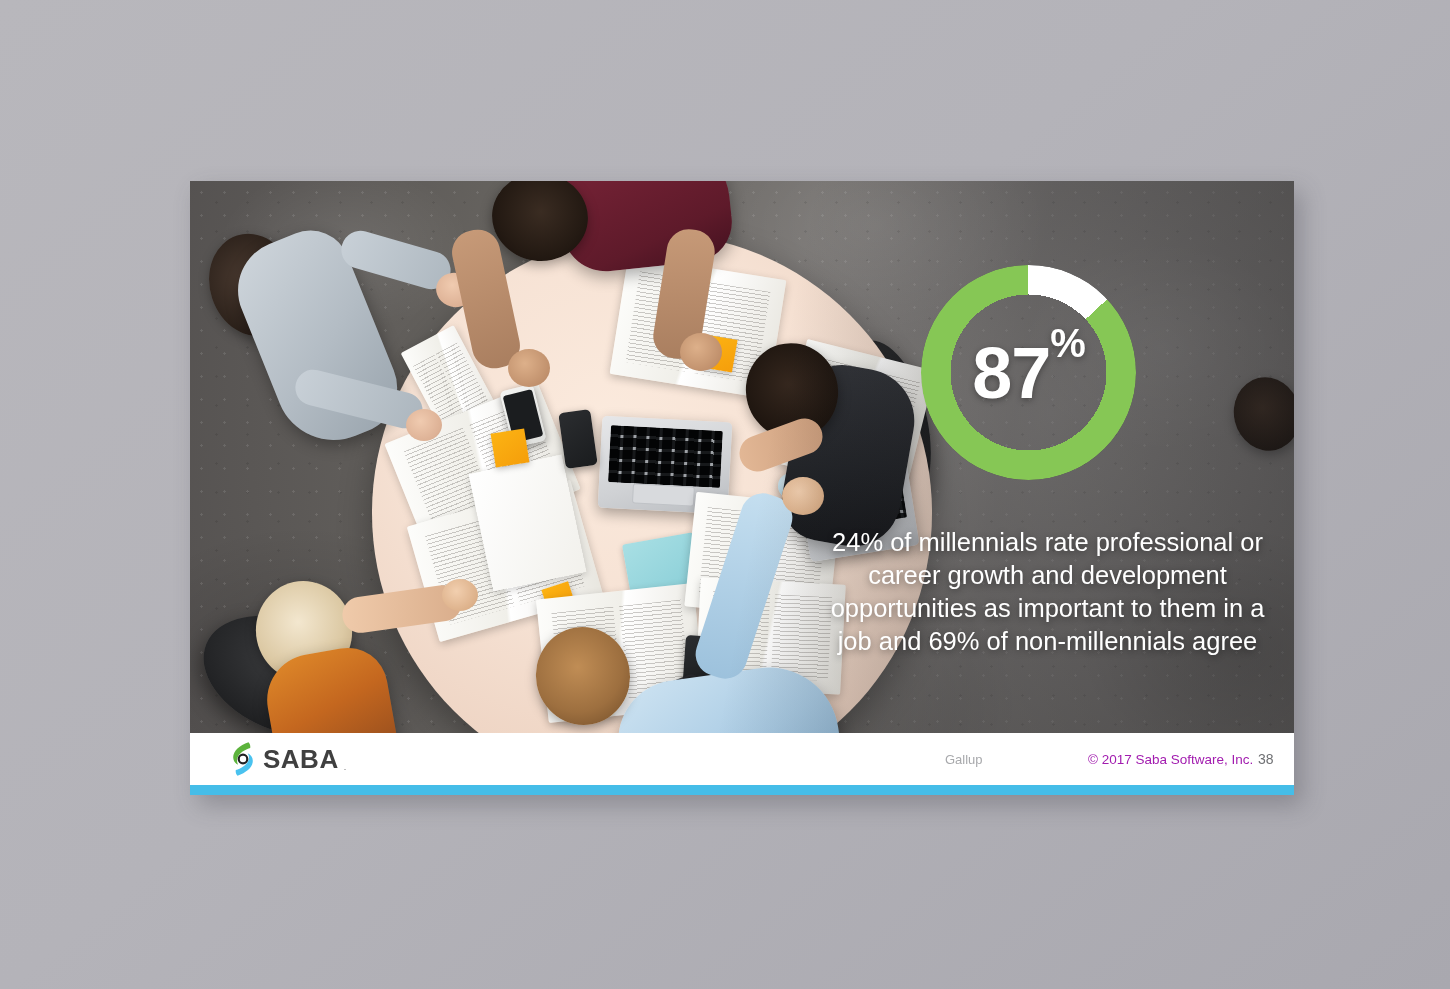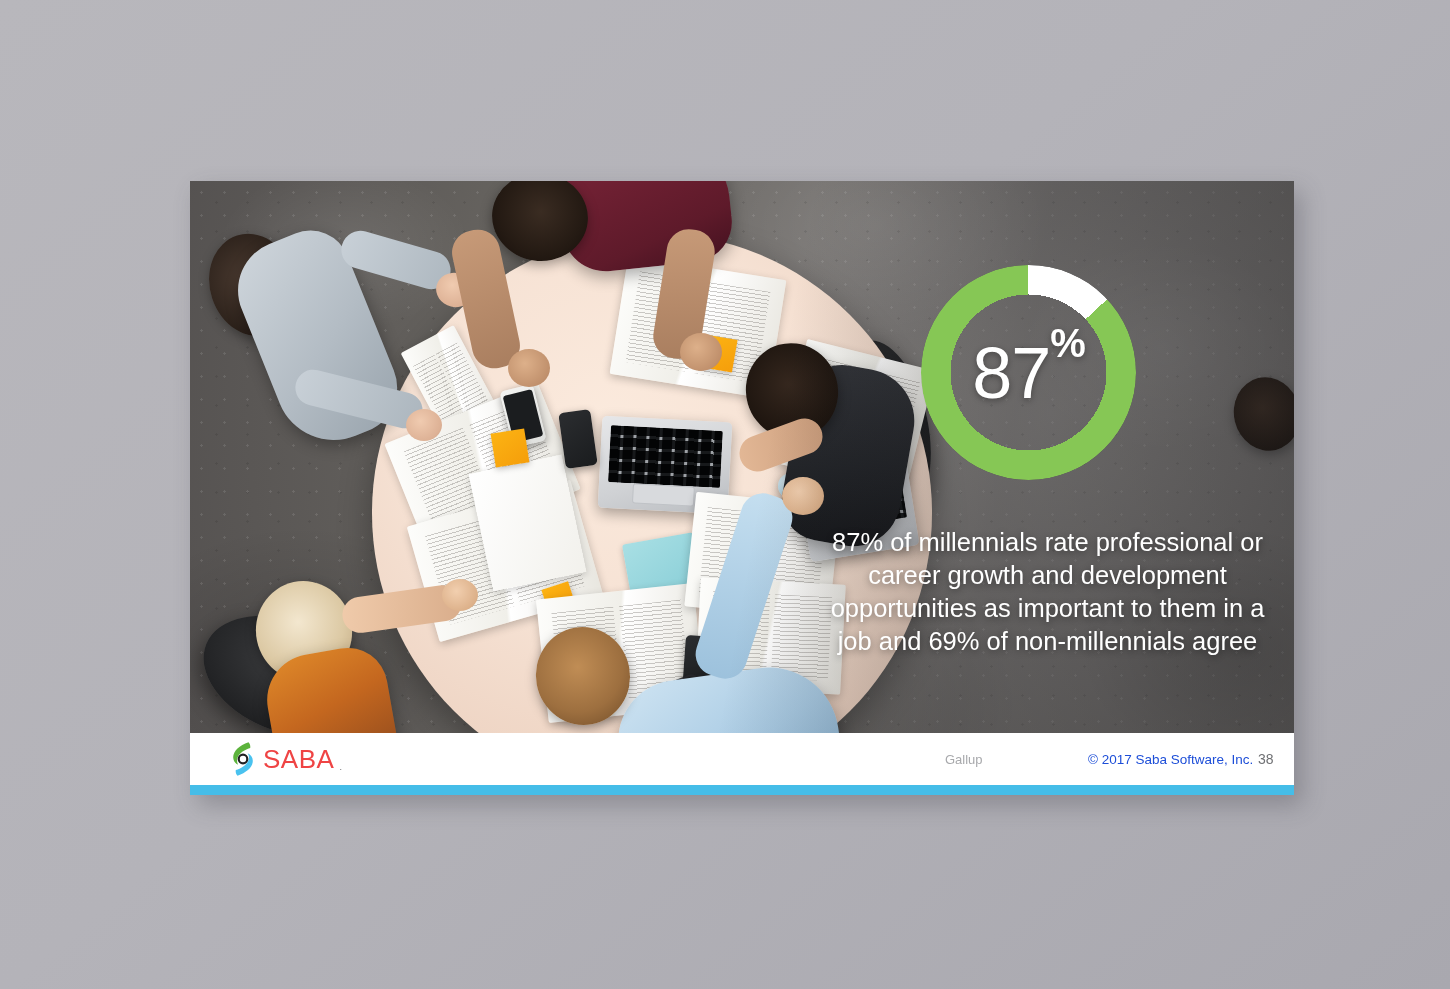--- a/index.html
+++ b/index.html
@@ -201,21 +201,21 @@
     inset: 0;
     display: flex;
     align-items: center;
     justify-content: center;
     color: #ffffff;
     letter-spacing: -1px;
     text-shadow: 0 2px 6px rgba(0,0,0,0.35);
   }
   .donut-num {
     font-size: 72px;
-    font-weight: 400;
+    font-weight: 700;
     line-height: 1;
   }
   .donut-pct {
     font-size: 40px;
     font-weight: 600;
     line-height: 1;
     align-self: flex-start;
     margin-top: 58px;
   }
 
@@ -245,42 +245,42 @@
   .logo-block {
     position: absolute;
     left: 40px;
     display: flex;
     align-items: center;
     gap: 7px;
   }
   .logo-mark { width: 26px; height: 36px; display: block; }
   .logo-word {
     font-size: 26px;
-    font-weight: 400;
-    color: #ef4444;
+    font-weight: 700;
+    color: #404040;
     letter-spacing: 0.5px;
   }
   .logo-tm {
     font-size: 9px;
     color: #6c6d70;
     align-self: flex-end;
     margin-bottom: 5px;
     margin-left: -2px;
   }
   .source {
     position: absolute;
     left: 755px;
     font-size: 13px;
     color: #a8a9ac;
   }
   .copyright {
     position: absolute;
     left: 898px;
     font-size: 13.5px;
-    color: #1d4ed8;
+    color: #a21caf;
   }
   .pagenum {
     position: absolute;
     left: 1068px;
     font-size: 14px;
     color: #6f7073;
   }
   .accent-bar {
     position: absolute;
     left: 0; top: 604px;
@@ -437,21 +437,21 @@
                   background: linear-gradient(100deg, rgba(0,0,0,0) 52%, rgba(35,35,38,0.30) 72%, rgba(30,30,33,0.42) 100%);"></div>
 
       <div class="donut-wrap">
         <div class="donut"></div>
         <div class="donut-label">
           <span class="donut-num">87</span>
           <span class="donut-pct">%</span>
         </div>
       </div>
 
-      <div class="caption">87% of millennials rate professional or career growth and development opportunities as important to them in a job and 69% of non-millennials agree</div>
+      <div class="caption">24% of millennials rate professional or career growth and development opportunities as important to them in a job and 69% of non-millennials agree</div>
     </div>
 
     <div class="footer">
 
       <div class="logo-block">
         <svg class="logo-mark" viewBox="0 0 26 36">
           <path d="M18.5 1.2 C9.5 4.5 3.2 9.8 3.2 16.2 c0 3.6 2.1 6.4 5.1 7.6 C6.9 21.6 6.6 19.2 7.6 16.6 C9.2 12.3 14.2 8.6 20.2 6.9 C20.6 4.6 19.9 2.6 18.5 1.2 Z" fill="#5cb33c"></path>
           <path d="M7.5 34.8 C16.5 31.5 22.8 26.2 22.8 19.8 c0-3.6-2.1-6.4-5.1-7.6 C19.1 14.4 19.4 16.8 18.4 19.4 C16.8 23.7 11.8 27.4 5.8 29.1 C5.4 31.4 6.1 33.4 7.5 34.8 Z" fill="#49c2ef"></path>
           <path d="M13 12.6 a5.4 5.4 0 1 0 0 10.8 a5.4 5.4 0 1 0 0-10.8 Z M13 14.8 a3.2 3.2 0 1 1 0 6.4 a3.2 3.2 0 1 1 0-6.4 Z" fill="#1f2022"></path>
         </svg>

